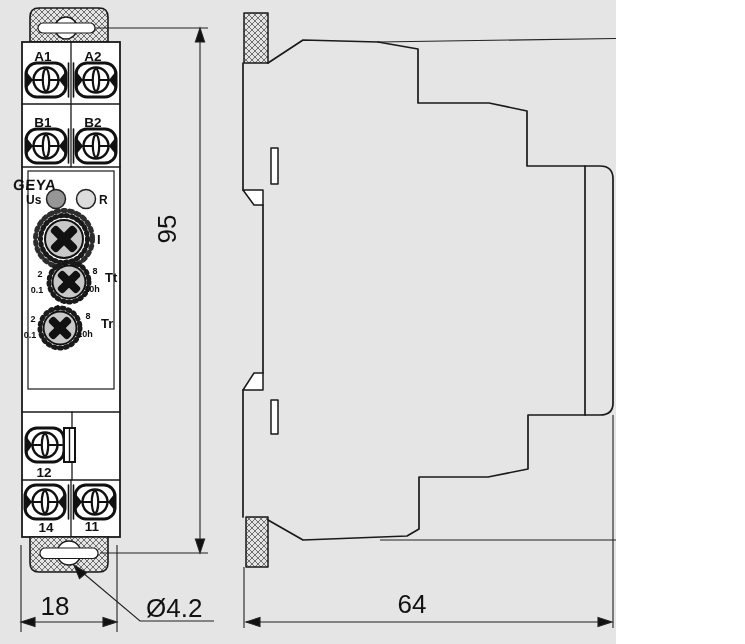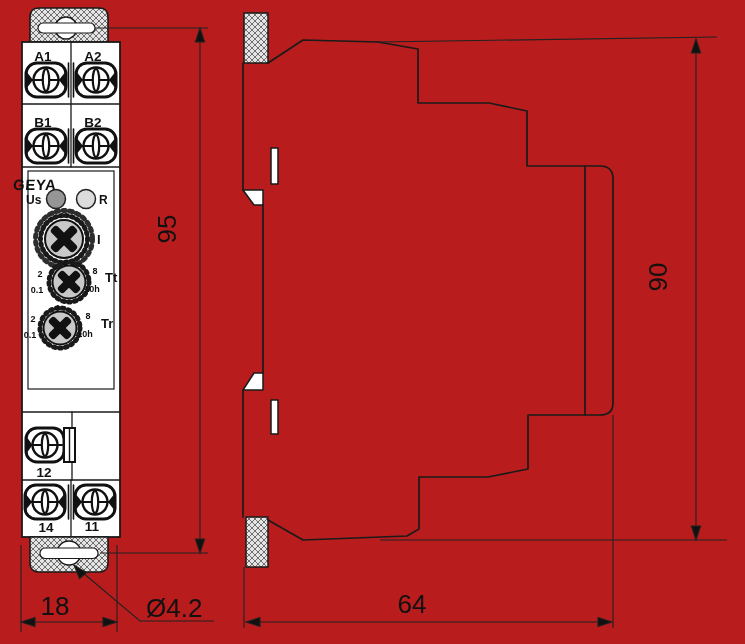--- a/index.html
+++ b/index.html
@@ -1,16 +1,16 @@
 <!DOCTYPE html>
 <html><head>
 <meta charset="utf-8">
 <style>
   html,body{margin:0;padding:0;background:#ffffff;}
-  #stage{position:relative;width:745px;height:644px;background:#b91c1c;overflow:hidden;
+  #stage{position:relative;width:616px;height:644px;background:#e5e5e5;overflow:hidden;
          font-family:"Liberation Sans", sans-serif;}
   svg text{font-family:"Liberation Sans", sans-serif; fill:#111;}
   .term-label{font-size:13.5px;font-weight:600;}
   .small-label{font-size:12px;font-weight:600;}
   .dial-label{font-size:13px;font-weight:600;}
   .scale-label{font-size:9px;font-weight:700;}
   .brand{font-size:15px;font-weight:900;letter-spacing:0.6px;}
   .dim-text{font-size:26px;font-weight:400;}
 </style>
 </head>

